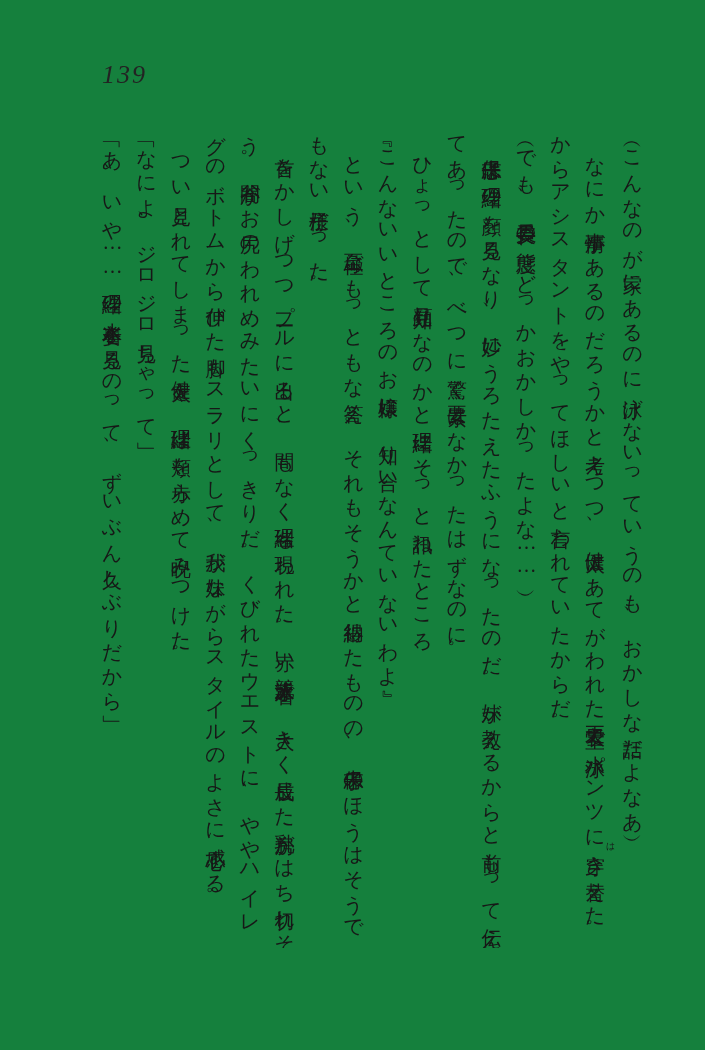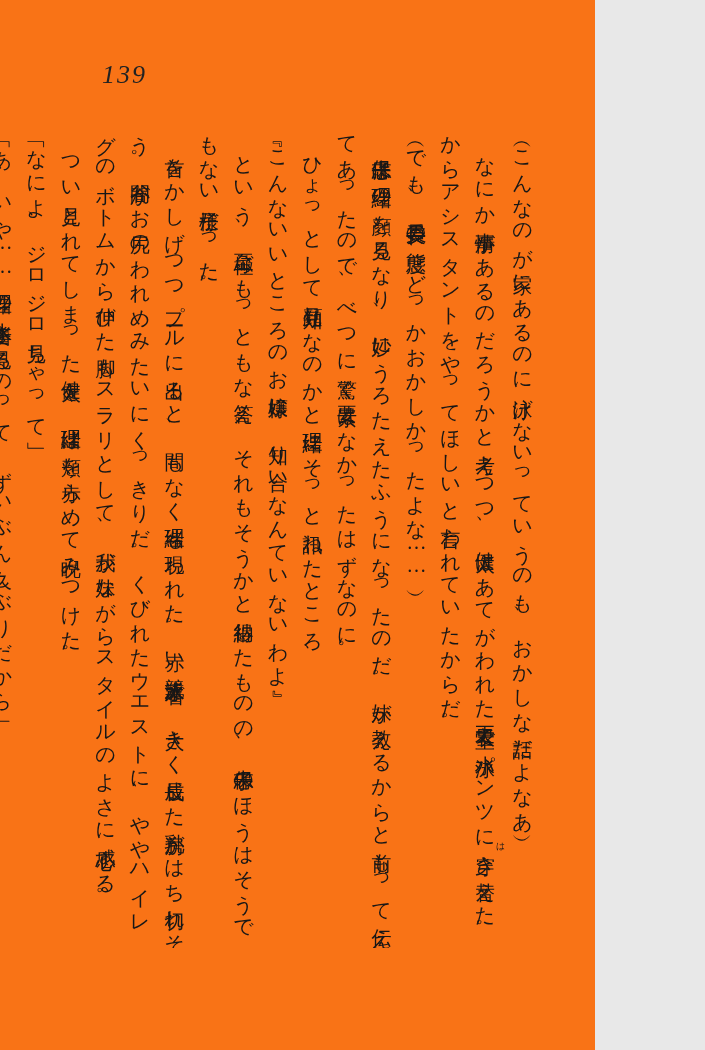--- a/index.html
+++ b/index.html
@@ -1,21 +1,21 @@
 <!DOCTYPE html>
 <html><head>
 <meta charset="utf-8">
 <style>
   html, body { margin: 0; padding: 0; }
   body { background: #e8e8e8; }
   .page {
     position: relative;
-    width: 595px;
+    width: 705px;
     height: 1050px;
-    background: #f97316;
+    background: #15803d;
     overflow: hidden;
     font-family: "Liberation Serif", "DejaVu Serif", serif;
     color: #171717;
   }
   .page-number {
     position: absolute;
     left: 102px;
     top: 60px;
     font-size: 26px;
     font-style: italic;

